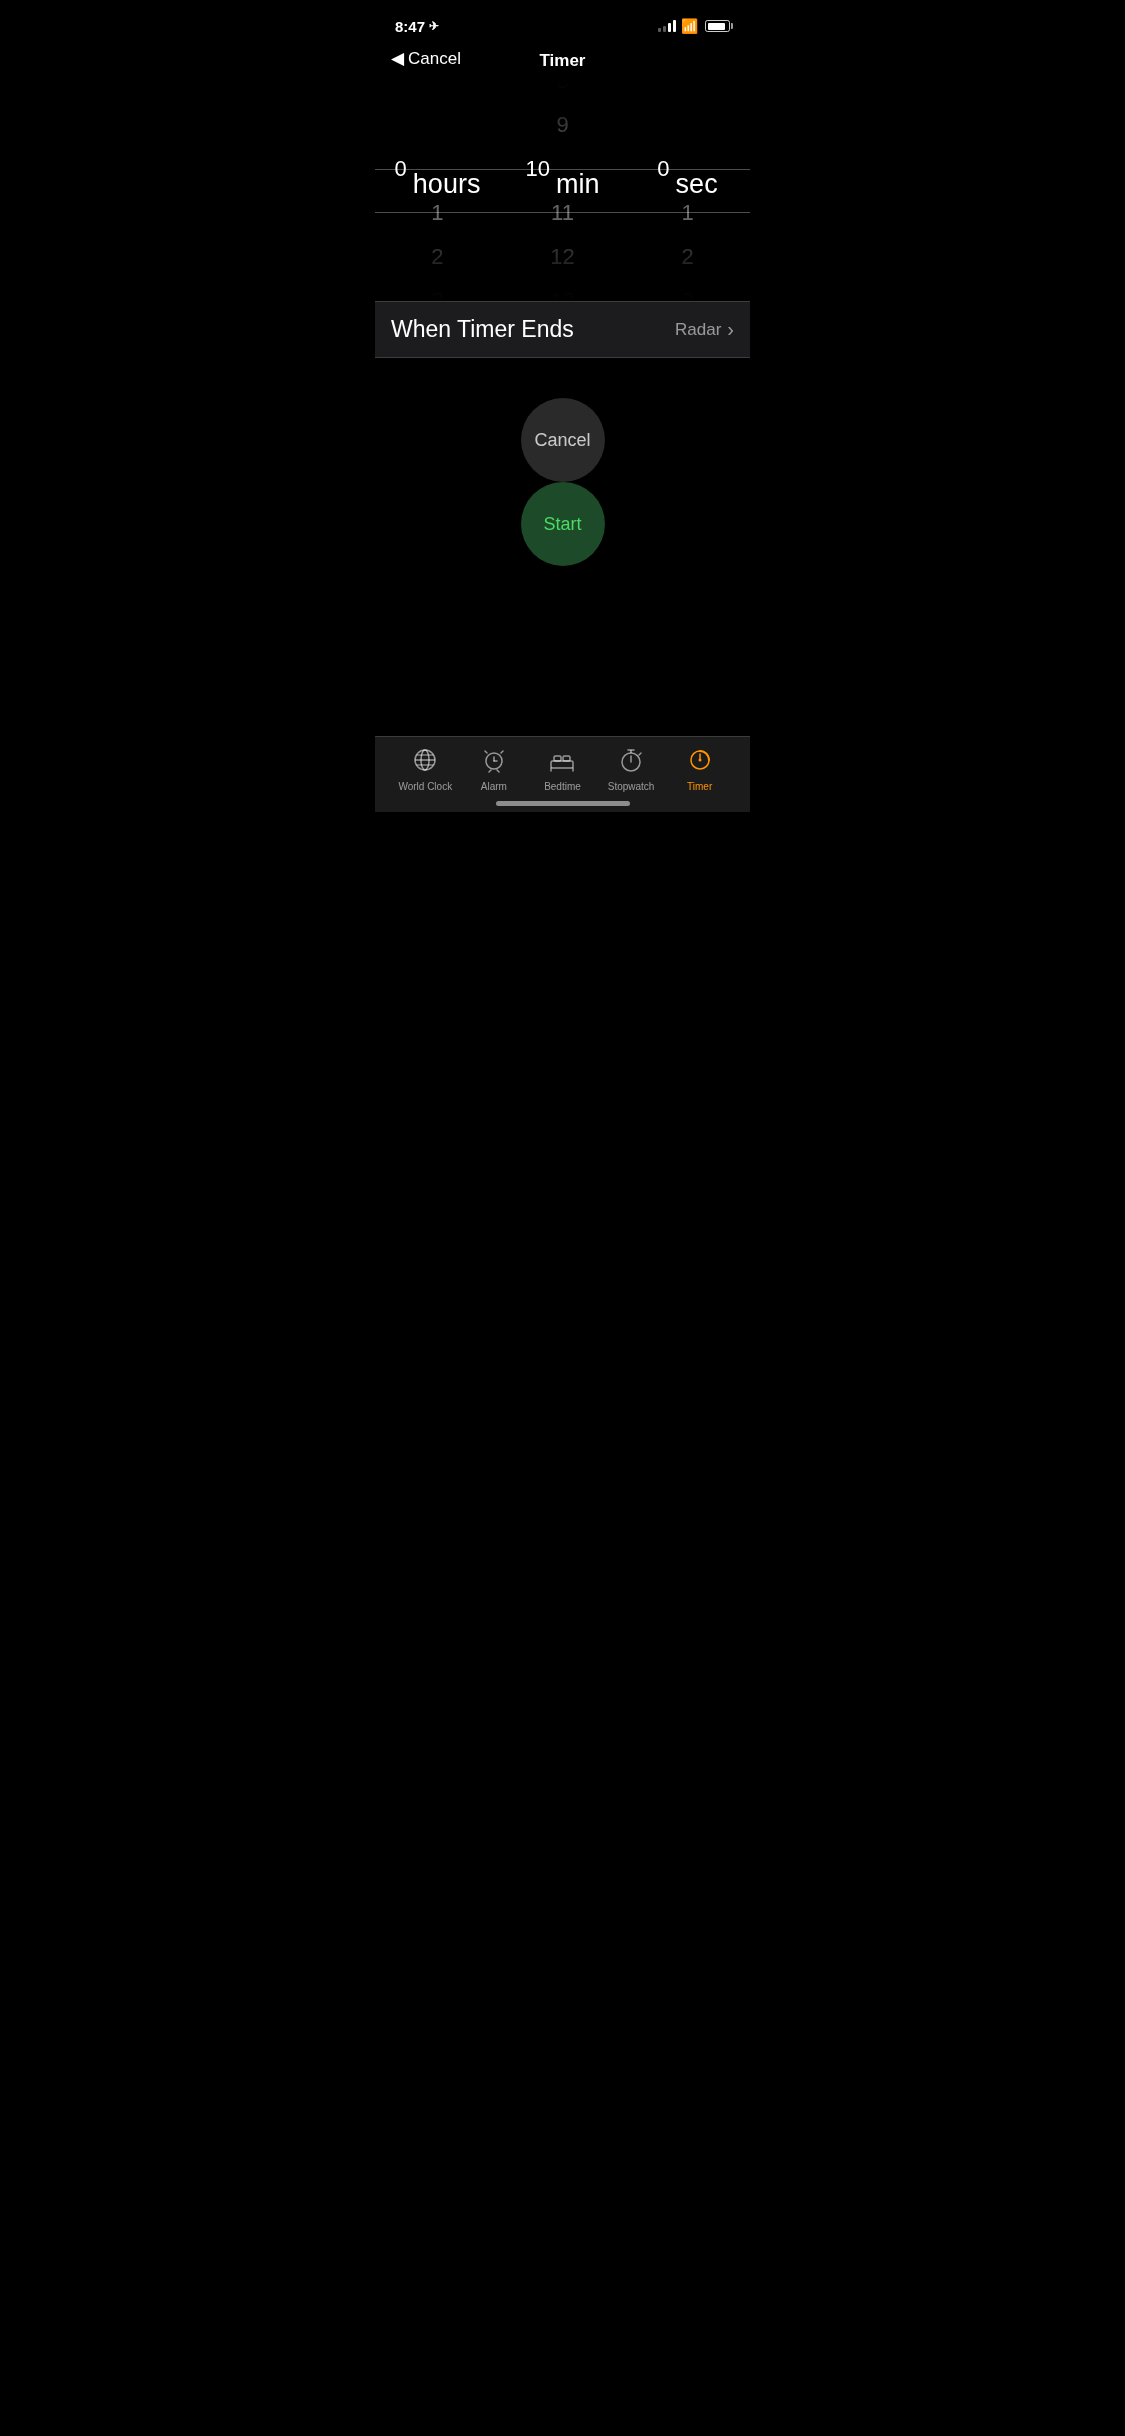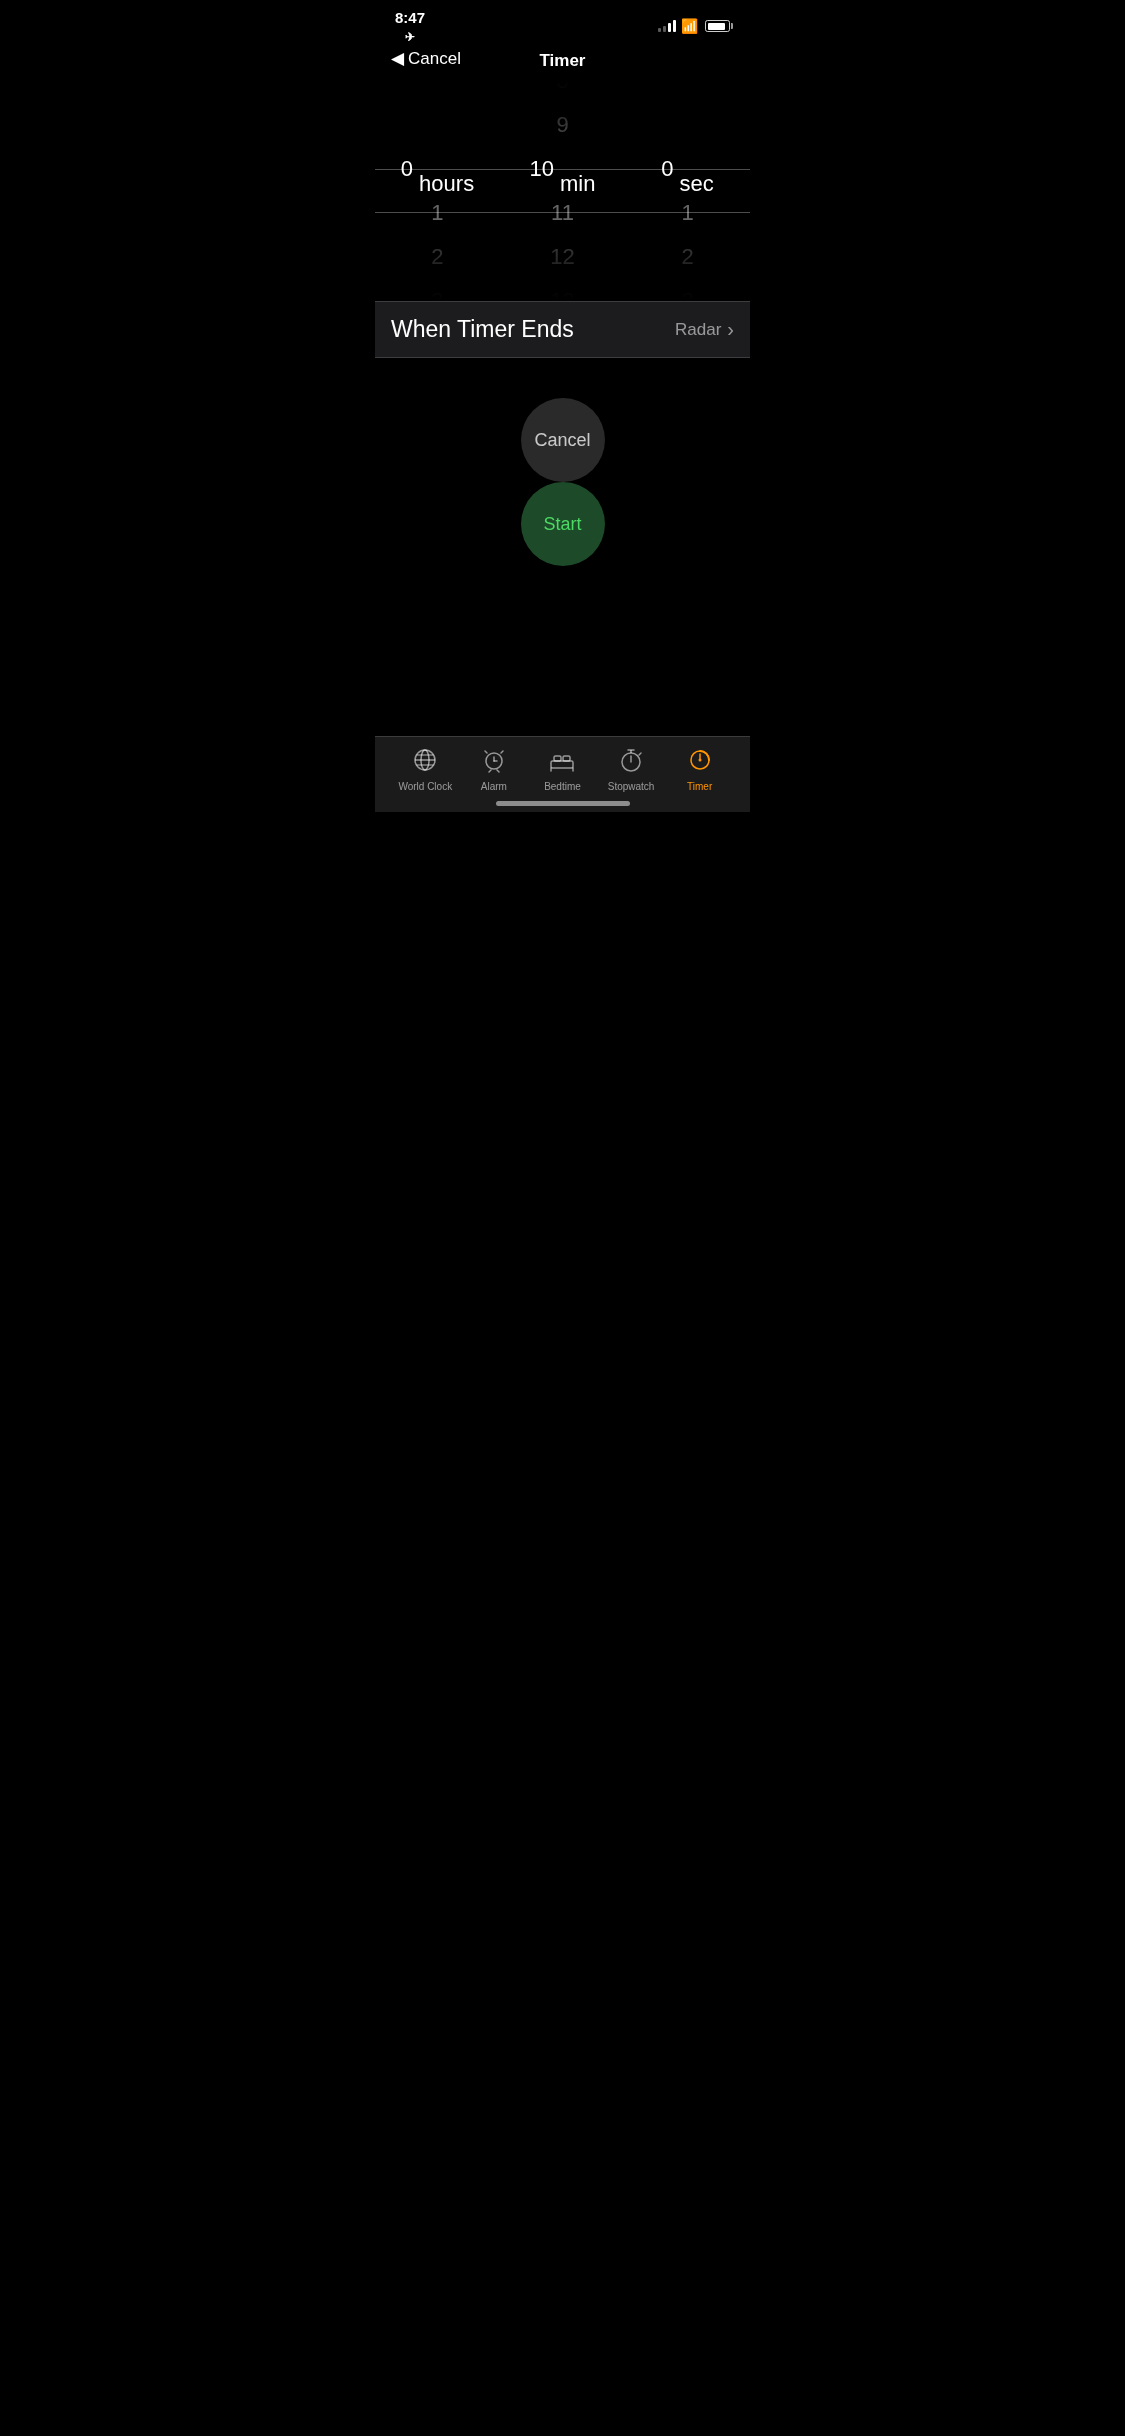--- a/index.html
+++ b/index.html
@@ -24,21 +24,20 @@
       padding: 14px 20px 6px;
       height: 44px;
     }
 
     .status-left {
       font-size: 15px;
       font-weight: 600;
       display: flex;
       align-items: center;
       gap: 4px;
-      flex-direction: column;
     }
 
     .status-right {
       display: flex;
       align-items: center;
       gap: 6px;
     }
 
     .signal-bars {
       display: flex;
@@ -189,21 +188,21 @@
       width: 100%;
       padding: 0 8px;
     }
 
     .picker-item .num {
       font-size: 22px;
       font-weight: 400;
     }
 
     .picker-item .label-text {
-      font-size: 22px;
+      font-size: 27px;
       font-weight: 400;
       margin-top: 30px;
     }
 
     .picker-item.selected .num {
       color: #fff;
       font-weight: 400;
     }
 
     .picker-item.selected .label-text {

